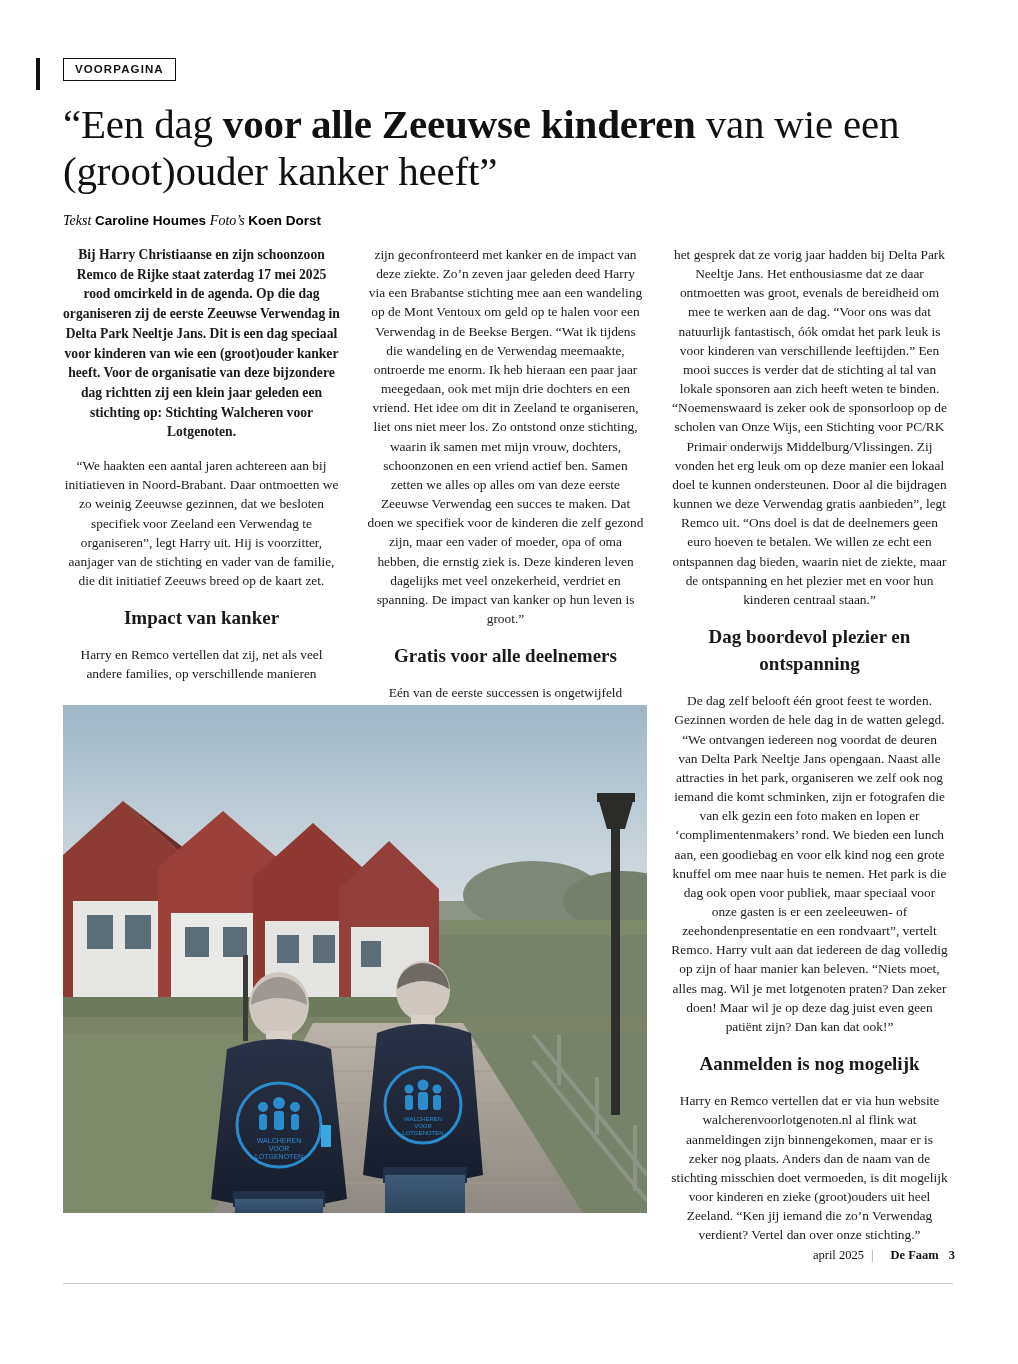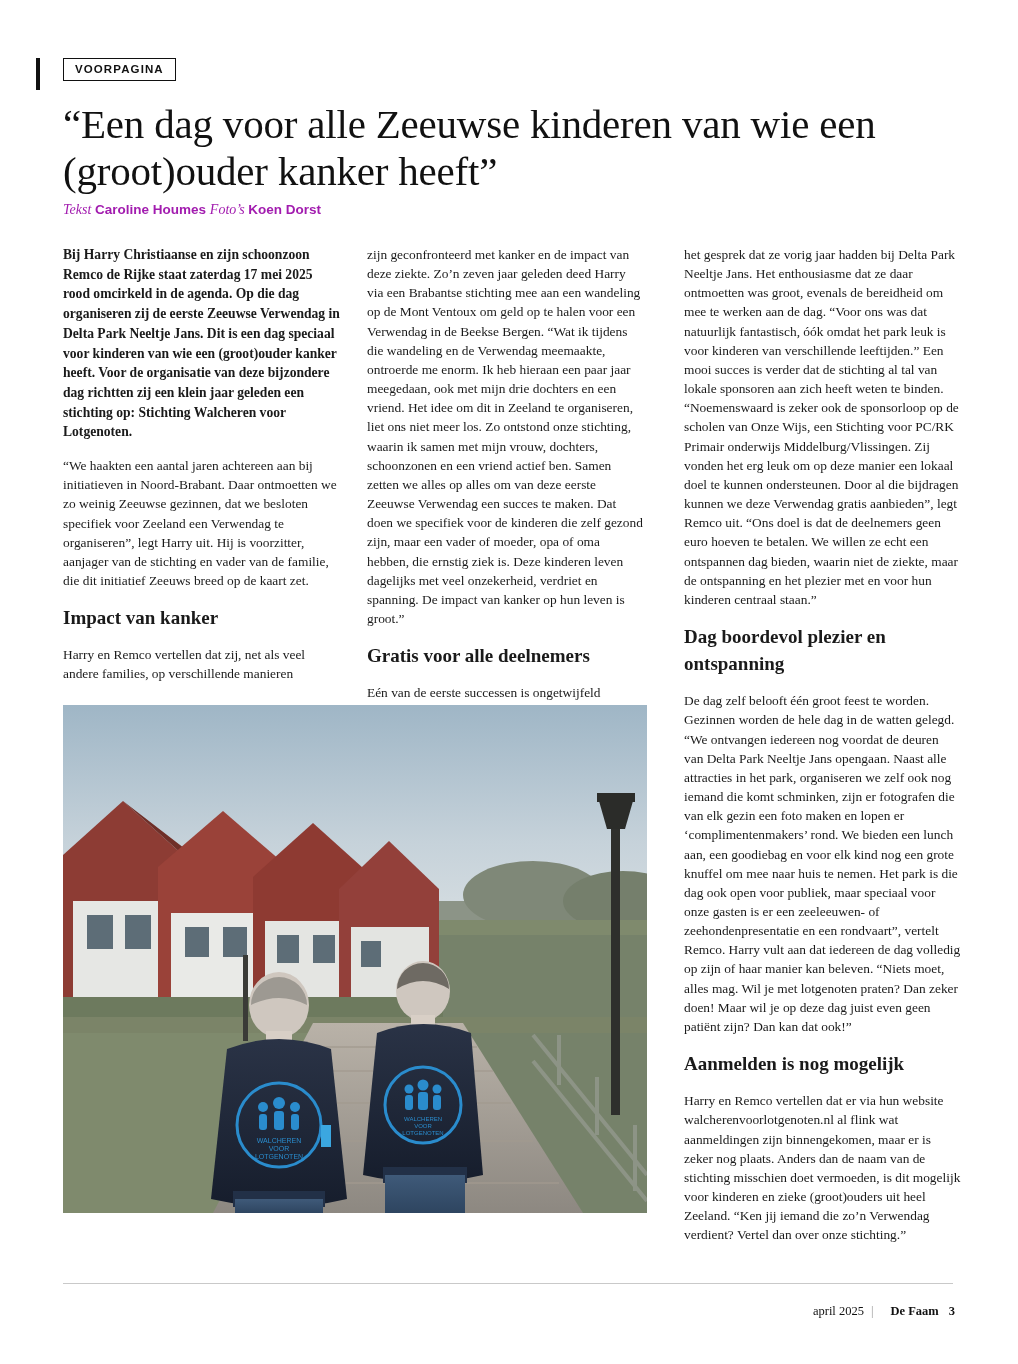--- a/index.html
+++ b/index.html
@@ -52,27 +52,27 @@
     font-family: "Liberation Serif", serif;
     font-size: 41px;
     line-height: 1.16;
     font-weight: 400;
     margin: 20px 0 0 0;
     color: #111111;
     letter-spacing: -0.2px;
     width: 880px;
   }
   h1.headline b {
-    font-weight: 400;
+    font-weight: 700;
   }
   .byline {
-    margin-top: 6px;
+    margin-top: 17px;
     font-size: 13.5px;
     font-family: "Liberation Sans", sans-serif;
-    color: #a21caf;
+    color: #000000;
   }
   .byline i {
     font-style: italic;
     font-family: "Liberation Serif", serif;
     font-size: 14px;
   }
   .byline b {
     font-weight: 700;
   }
   .columns {
@@ -81,25 +81,25 @@
     top: 245px;
     width: 890px;
     height: 1010px;
   }
   .col {
     position: absolute;
     top: 0;
     width: 277px;
     font-size: 13.4px;
     line-height: 1.43;
-    text-align: left;
+    text-align: center;
   }
   .col1 { left: 0; }
   .col2 { left: 304px; }
-  .col3 { left: 608px; margin-left: 13px; }
+  .col3 { left: 608px; }
 
   .col p {
     margin: 0 0 14px 0;
   }
   .lead {
     font-weight: 700;
     font-size: 13.6px;
     line-height: 1.45;
   }
   .subhead {
@@ -122,21 +122,21 @@
     position: absolute;
     left: 63px;
     top: 1283px;
     width: 890px;
     height: 1px;
     background: #c9c9c9;
   }
   .footer {
     position: absolute;
     right: 63px;
-    top: 1304px;
+    top: 1248px;
     font-family: "Liberation Serif", serif;
     font-size: 12.5px;
     color: #111111;
     display: flex;
     align-items: baseline;
     gap: 7px;
   }
   .footer .sep { color: #999; }
   .footer .brand { font-weight: 700; margin-left: 10px; }
   .footer .pageno { font-weight: 700; margin-left: 3px; }

